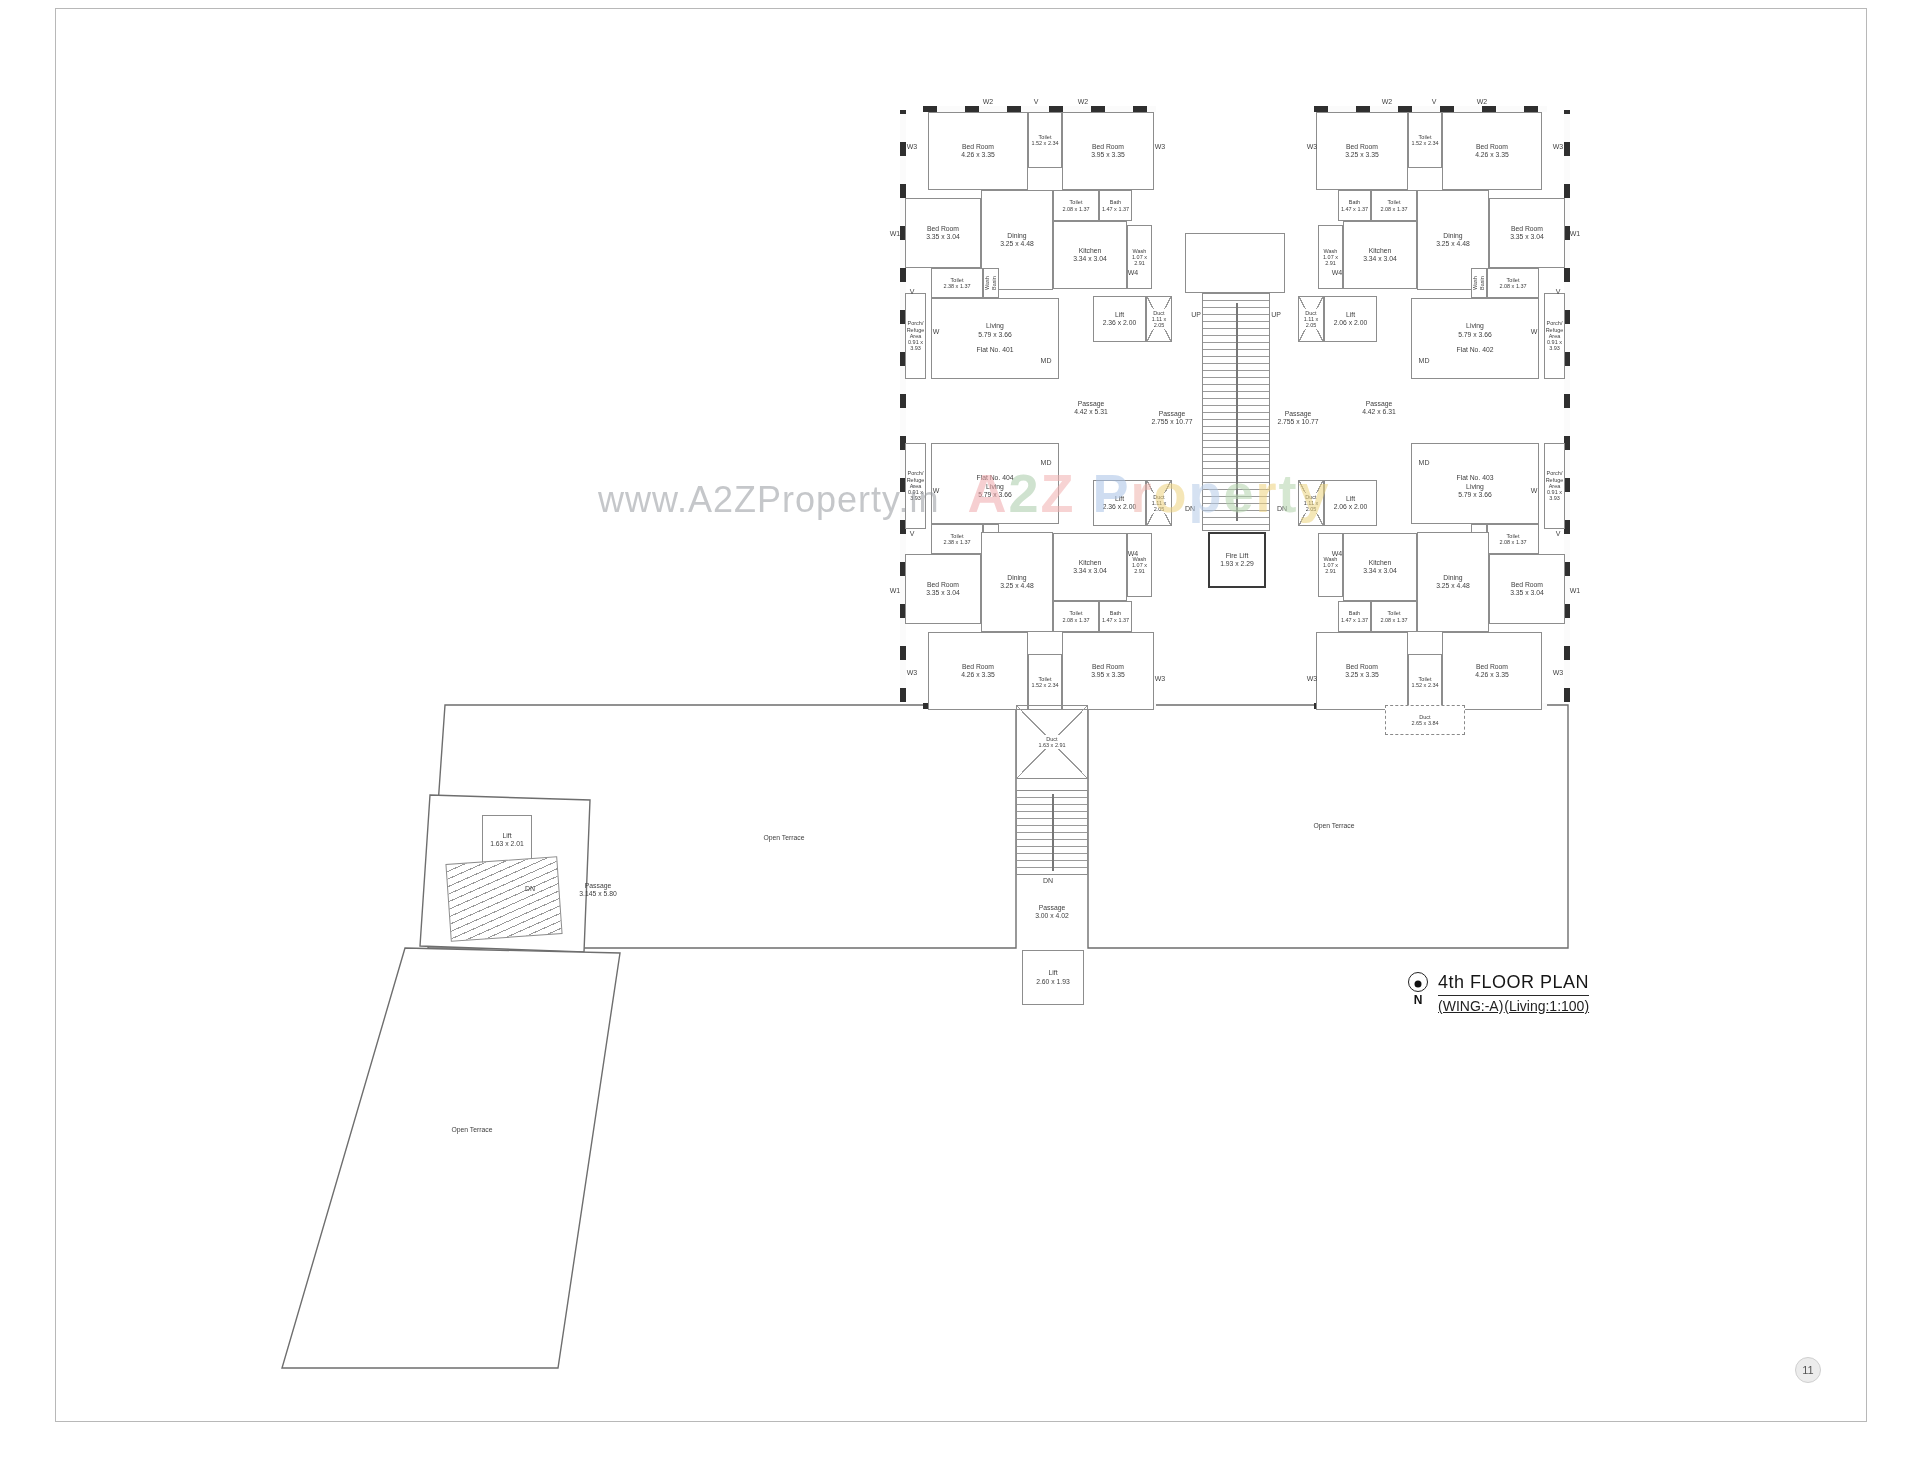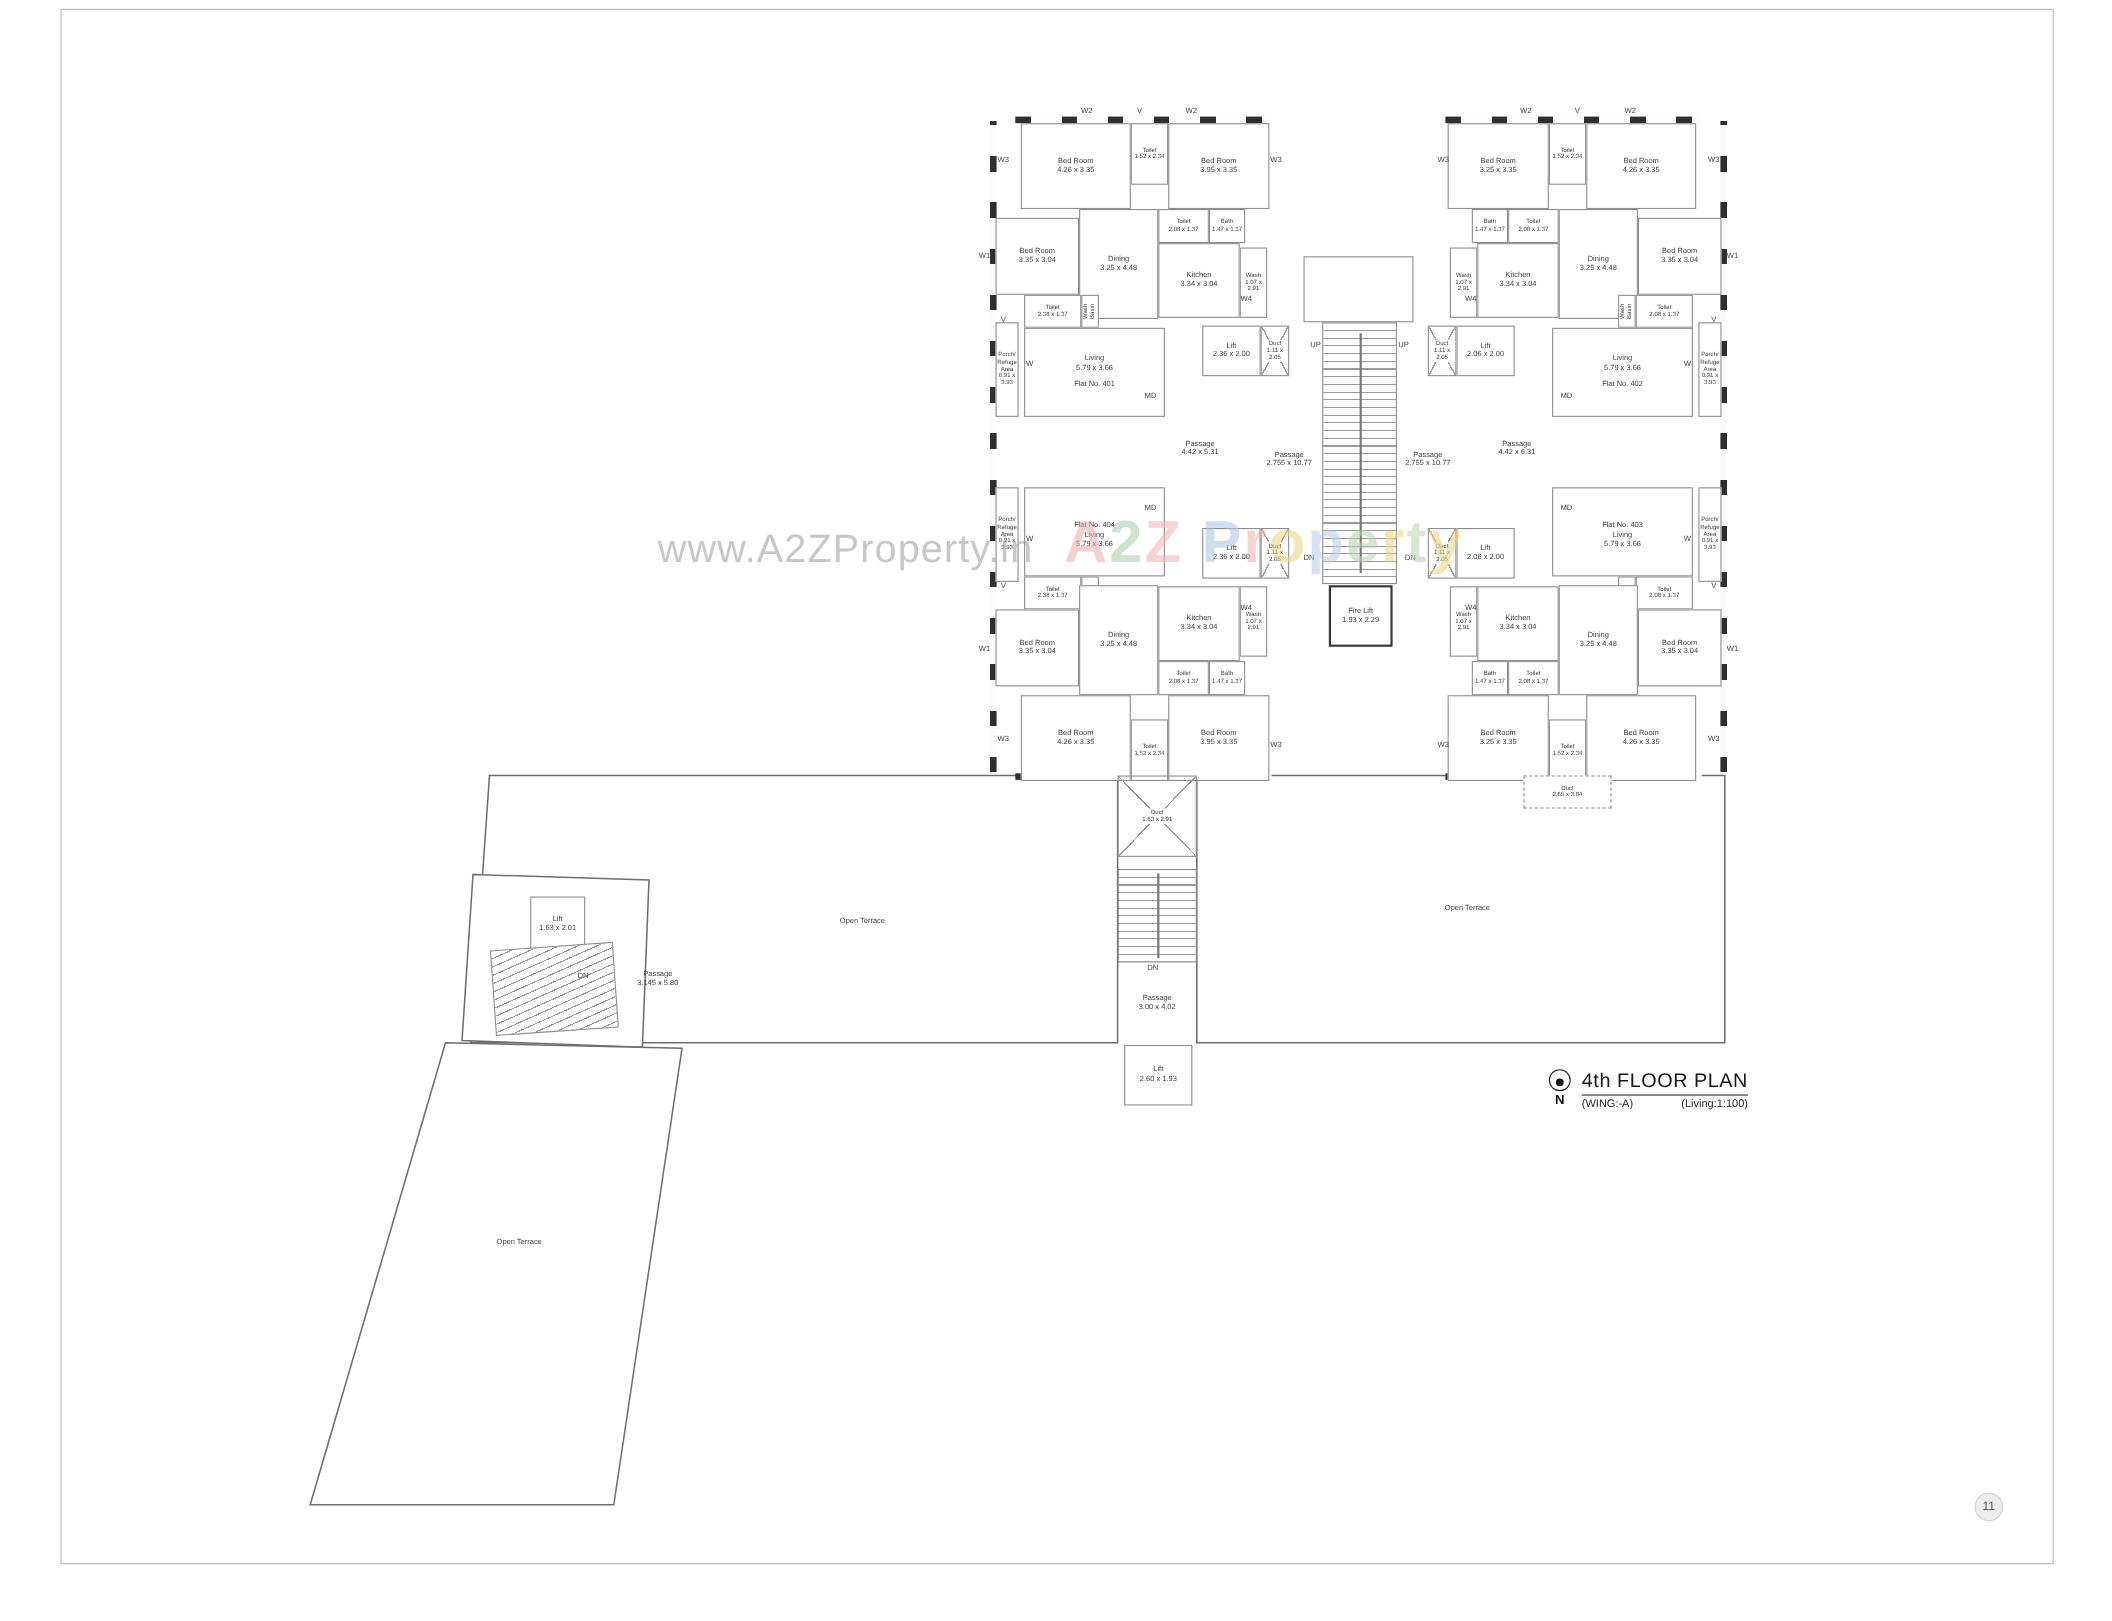--- a/index.html
+++ b/index.html
@@ -37,21 +37,21 @@
   
   #title-block{position:absolute;left:1408px;top:972px;display:flex;align-items:flex-start;gap:10px;z-index:4;}
   #north{display:flex;flex-direction:column;align-items:center;}
   #north .ncircle{width:18px;height:18px;border:1.3px solid #222;border-radius:50%;position:relative;}
   #north .ncircle::after{content:'';position:absolute;left:50%;top:62%;width:7px;height:7px;background:#111;
          border-radius:50%;transform:translate(-50%,-50%);}
   #north .nletter{font-size:12px;color:#111;margin-top:1px;font-weight:bold;}
   #tb-right{border-bottom:0;}
   #tb-title{font-size:18px;color:#161616;letter-spacing:.5px;padding-bottom:2px;
             border-bottom:1.4px solid #2a2a2a;}
-  #tb-sub{display:flex;justify-content:space-between;font-size:10px;color:#222;margin-top:2px;width:100%;}
+  #tb-sub{display:flex;justify-content:space-between;font-size:14px;color:#222;margin-top:2px;width:100%;text-decoration:underline;}
   
   #page-number{position:absolute;left:1795px;top:1357px;width:24px;height:24px;border-radius:50%;
         background:#ececec;border:1px solid #cfcfcf;display:flex;align-items:center;justify-content:center;
         font-size:11px;color:#555;z-index:4;}
 </style>
 </head>
 <body>
 
 <div id="canvas">
   <div id="sheet-border"></div>

